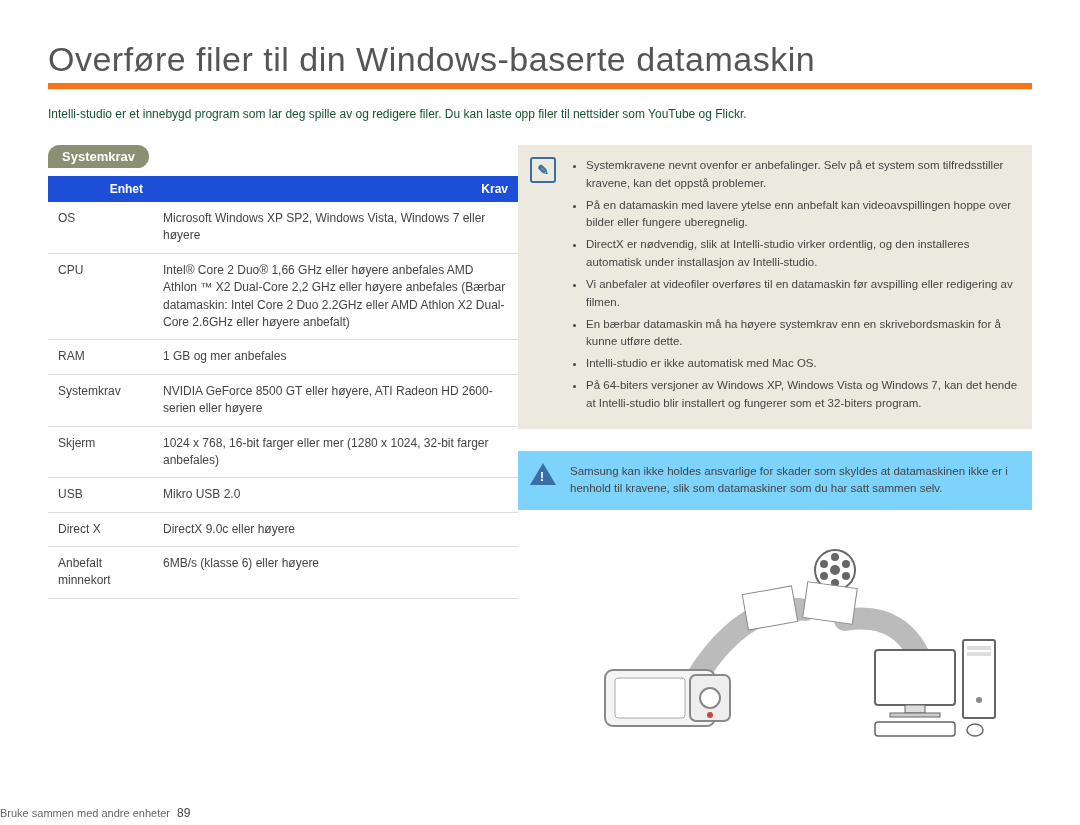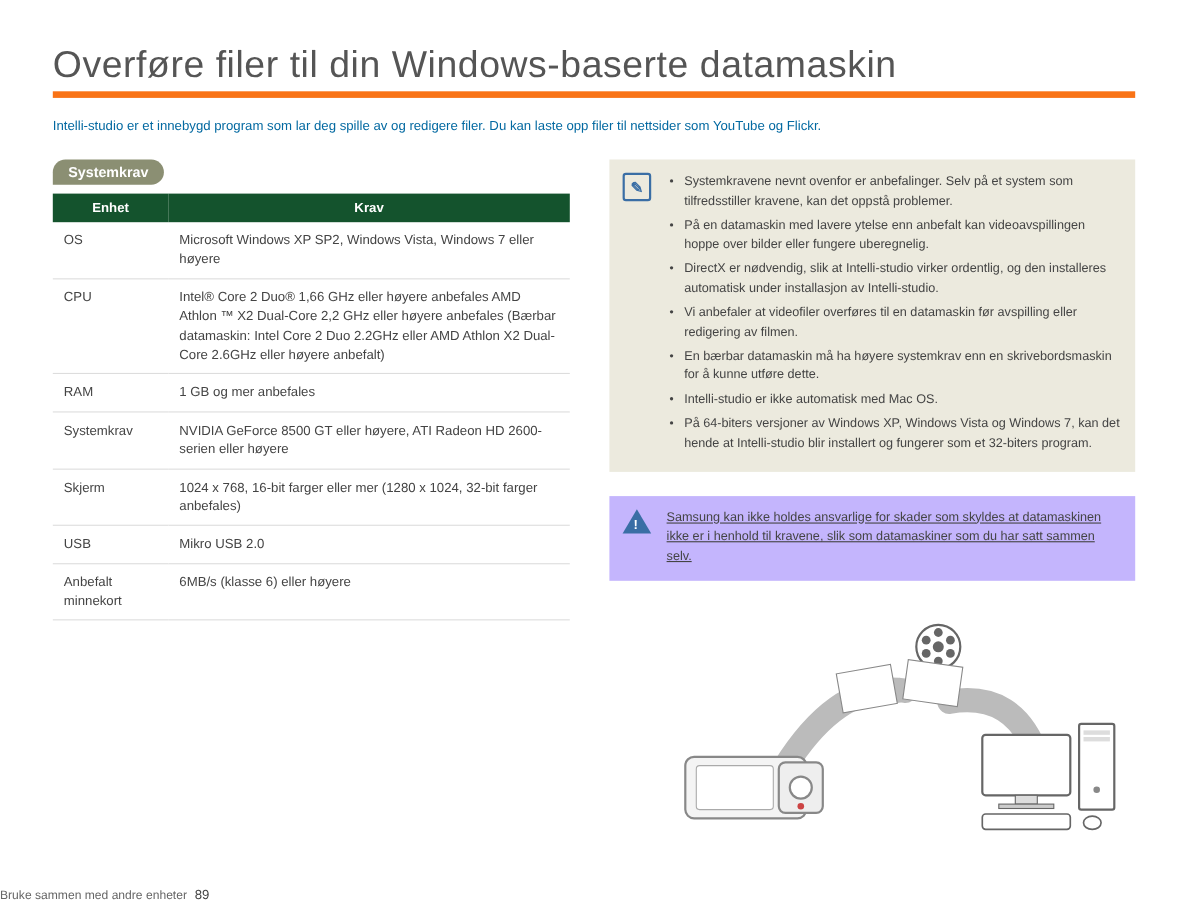--- a/index.html
+++ b/index.html
@@ -16,27 +16,26 @@
     font-size: 34px;
     font-weight: 300;
     color: #555;
     border-bottom: 6px solid #f97316;
     padding-bottom: 4px;
     margin-bottom: 16px;
     letter-spacing: 0.5px;
   }
   .intro {
     font-size: 12px;
-    color: #0369a1;
+    color: #14532d;
     margin-bottom: 22px;
     line-height: 1.5;
   }
   .columns {
     display: flex;
-    gap: 36px;
   }
   .col-left { flex: 0 0 470px; }
   .col-right { flex: 1; }
   .badge {
     display: inline-block;
     background: #8b8f73;
     color: #fff;
     font-size: 13px;
     font-weight: bold;
     padding: 4px 14px 4px 14px;
@@ -48,23 +47,23 @@
     color: #333;
     line-height: 1.5;
     margin-bottom: 14px;
   }
   table.req {
     width: 100%;
     border-collapse: collapse;
     font-size: 12px;
   }
   table.req thead th {
-    background: #14532d;
+    background: #1d4ed8;
     color: #fff;
-    text-align: center;
+    text-align: right;
     font-weight: bold;
     padding: 6px 10px;
     font-size: 12px;
   }
   table.req tbody td {
     padding: 8px 10px;
     vertical-align: top;
     border-bottom: 1px solid #ddd;
     color: #444;
     line-height: 1.45;
@@ -89,27 +88,26 @@
     color: #3a6ea5;
     font-size: 14px;
     font-weight: bold;
     text-align: center;
     line-height: 22px;
     border-radius: 3px;
   }
   .note-box ul { list-style: disc; padding-left: 16px; }
   .note-box li { margin-bottom: 4px; }
   .warn-box {
-    background: #c4b5fd;
+    background: #7dd3fc;
     padding: 12px 14px 12px 52px;
     font-size: 11.5px;
     color: #444;
     line-height: 1.55;
     position: relative;
-    text-decoration: underline;
   }
   .warn-box .warn-icon {
     position: absolute;
     left: 12px;
     top: 12px;
     width: 0; height: 0;
     border-left: 13px solid transparent;
     border-right: 13px solid transparent;
     border-bottom: 22px solid #3a6ea5;
   }
@@ -171,20 +169,24 @@
             <td>Systemkrav</td>
             <td>NVIDIA GeForce 8500 GT eller høyere, ATI Radeon HD 2600-serien eller høyere</td>
           </tr>
           <tr>
             <td>Skjerm</td>
             <td>1024 x 768, 16-bit farger eller mer (1280 x 1024, 32-bit farger anbefales)</td>
           </tr>
           <tr>
             <td>USB</td>
             <td>Mikro USB 2.0</td>
+          </tr>
+          <tr>
+            <td>Direct X</td>
+            <td>DirectX 9.0c eller høyere</td>
           </tr>
           <tr>
             <td>Anbefalt minnekort</td>
             <td>6MB/s (klasse 6) eller høyere</td>
           </tr>
         </tbody>
     </table>
   </div>
 
   <div class="col-right">

